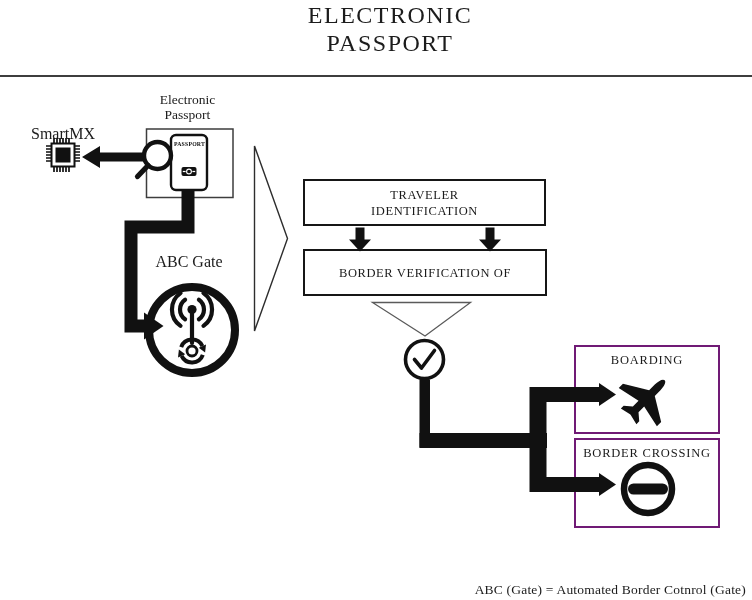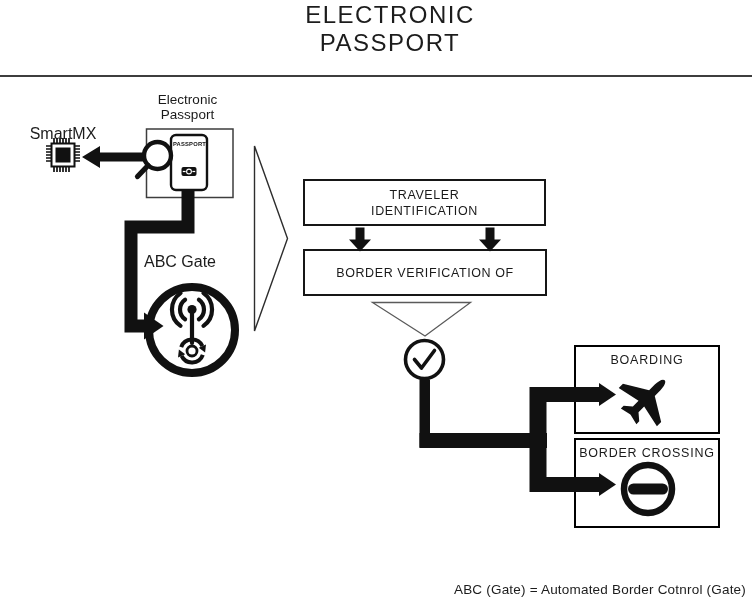--- a/index.html
+++ b/index.html
@@ -1,36 +1,36 @@
 <!DOCTYPE html>
 <html><head>
 <meta charset="utf-8">
 <style>
   html,body{margin:0;padding:0;background:#fff;}
   #canvas{
     position:relative;width:752px;height:600px;background:#fff;overflow:hidden;
-    font-family:Liberation Sans, sans-serif;color:#1a1a1a;
+    font-family:Liberation Serif, serif;color:#1a1a1a;
   }
   .abs{position:absolute;}
   .center{text-align:center;}
   #page-title{left:226px;top:1px;width:328px;font-size:24px;line-height:28px;
     font-weight:300;letter-spacing:1.5px;color:#1c1c1c;}
   #page-title span{display:block;}
   #divider{left:0;top:75px;width:752px;height:2px;background:#3e3e3e;}
   .small-label{font-size:16px;color:#1c1c1c;}
   #smartmx-label{left:18px;top:109px;width:90px;margin-top:16px;}
   #passport-label{left:140px;top:92px;width:95px;font-size:13.5px;line-height:15px;}
   #passport-label span{display:block;}
-  #abc-gate-label{left:136px;top:253px;width:88px;}
+  #abc-gate-label{left:145px;top:253px;width:88px;}
   .flow-box{box-sizing:border-box;border:2px solid #161616;background:transparent;
     display:flex;flex-direction:column;justify-content:center;align-items:center;
     font-size:12.5px;letter-spacing:0.6px;line-height:16px;color:#1a1a1a;}
   #traveler-box{left:303px;top:179px;width:243px;height:47px;}
   #secure-box{left:303px;top:249px;width:244px;height:47px;}
-  .outcome-box{box-sizing:border-box;border:2px solid #000000;background:transparent;}
+  .outcome-box{box-sizing:border-box;border:2px solid #701a75;background:transparent;}
   #boarding-box{left:574px;top:345px;width:146px;height:89px;}
   #border-crossing-box{left:574px;top:438px;width:146px;height:90px;}
   .outcome-label{position:absolute;left:0;top:6px;width:100%;text-align:center;
     font-size:12.5px;letter-spacing:0.8px;color:#1a1a1a;}
   #footnote{top:582px;right:6px;font-size:13.5px;letter-spacing:0.2px;color:#1c1c1c;margin-left:36px;}
   svg{display:block;}
   #overlay{left:0;top:0;pointer-events:none;}
 </style>
 </head>
 <body>

